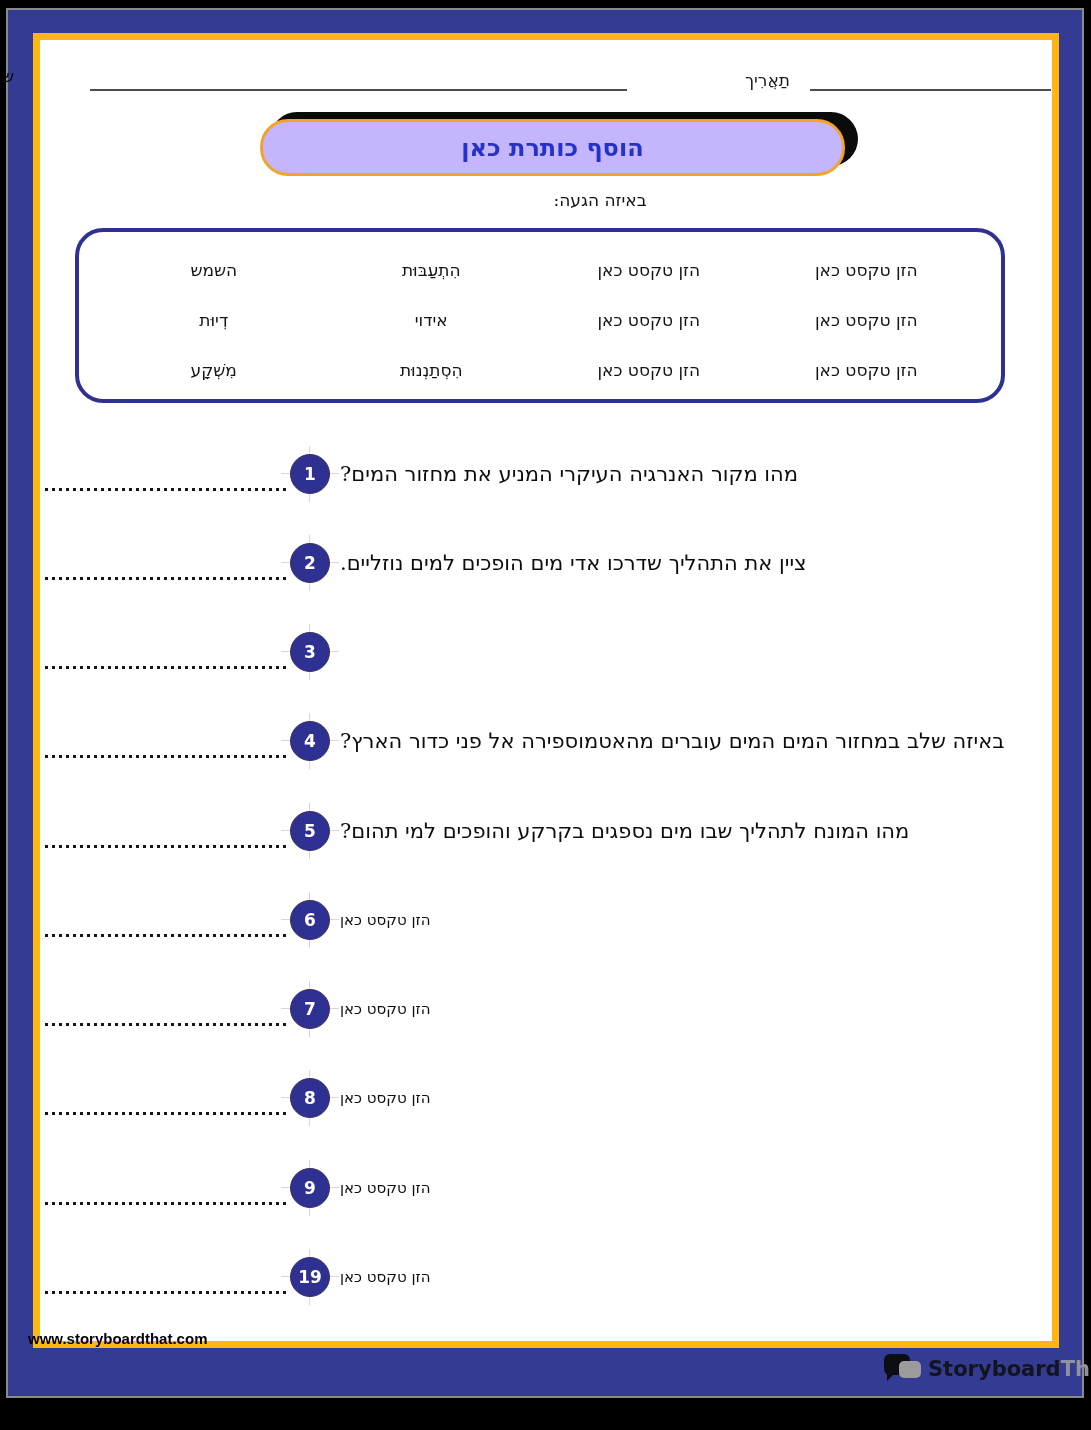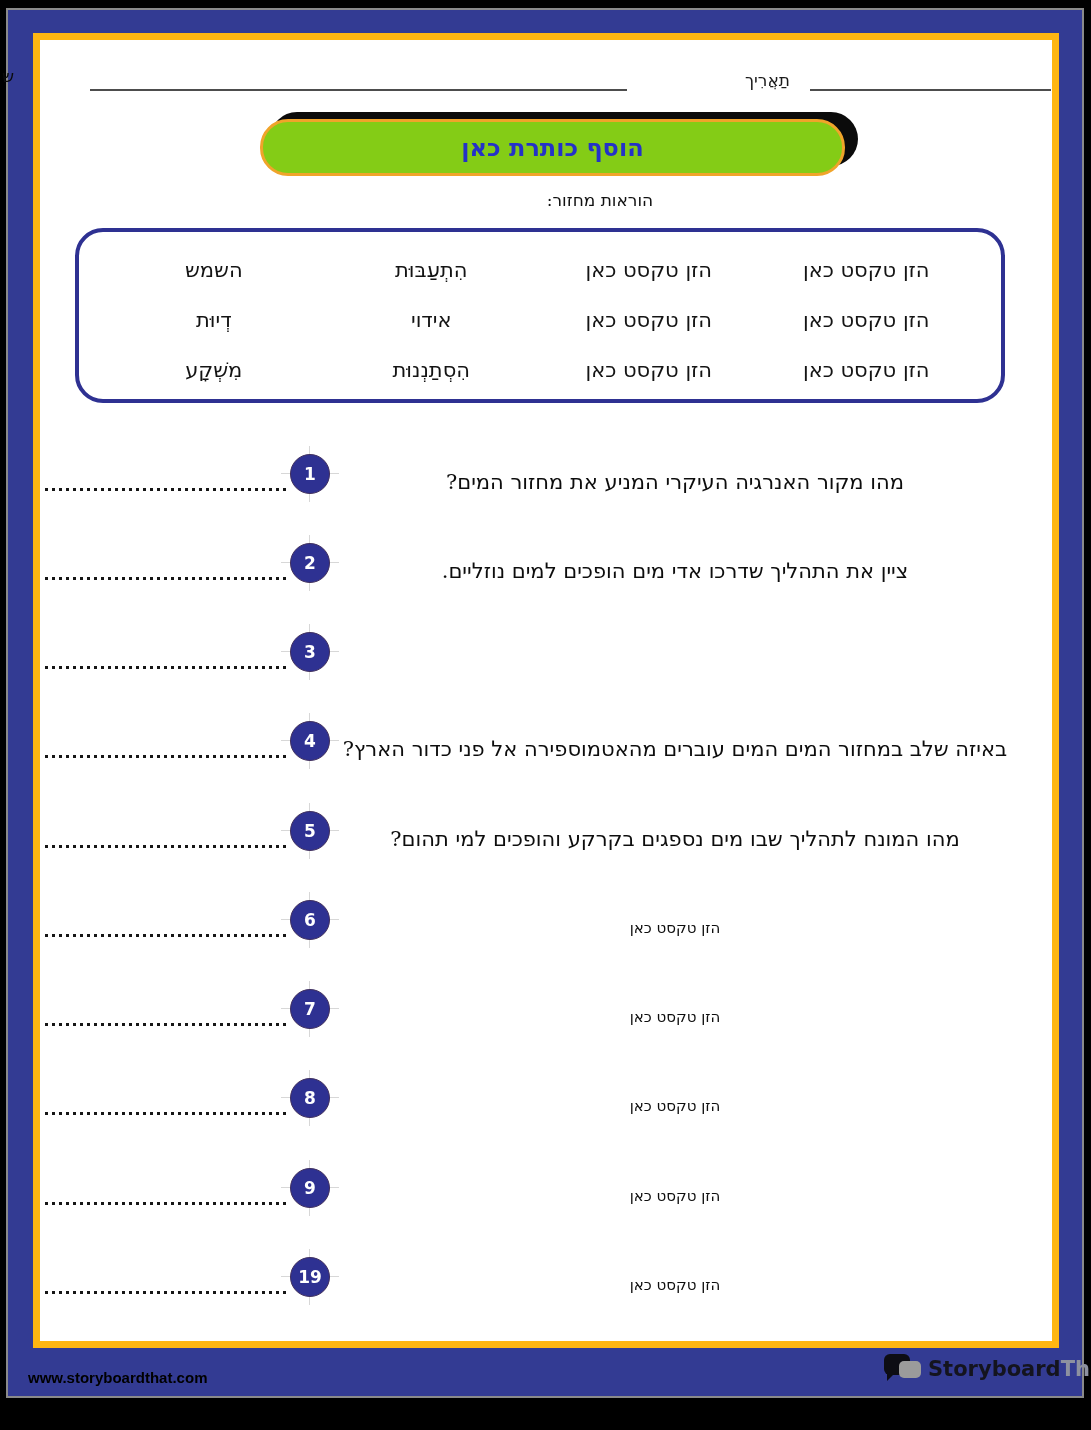--- a/index.html
+++ b/index.html
@@ -29,65 +29,65 @@
     font-size:17px; color:#1a1a1a;
   }
   
   .banner { position:absolute; left:260px; top:112px; width:600px; height:66px; }
   .banner .shadow {
     position:absolute; left:10px; top:0; width:588px; height:54px;
     background:#0b0b0b; border-radius:27px;
   }
   .banner .face {
     position:absolute; left:0; top:7px; width:585px; height:57px;
-    background:#84cc16; border:3px solid #F0A42A; border-radius:28px;
+    background:#c4b5fd; border:3px solid #F0A42A; border-radius:28px;
     display:flex; align-items:center; justify-content:center;
   }
   .banner .face .title {
     color:#2432C8; font-weight:bold; font-size:24px;
   }
   
   .instructions {
     position:absolute; left:450px; top:190px; width:300px; text-align:center;
     font-size:17px; color:#111;
   }
   
   .wordbank {
     position:absolute; left:75px; top:228px; width:930px; height:175px;
     border:4px solid #2E3192; border-radius:28px;
     display:grid; grid-template-columns:repeat(4,1fr); grid-auto-rows:50px;
     direction:rtl; padding:13px 26px; background:#fff;
   }
   .wordbank .cell {
     display:flex; align-items:center; justify-content:center;
-    font-size:21px; color:#141414;
+    font-size:17px; color:#141414;
   }
   
   .qrow { position:absolute; left:0; top:0; width:1091px; height:40px; }
   .qrow .guide-h { position:absolute; left:281px; top:19px; width:58px; height:1px; background:#d7d7d7; z-index:1; }
   .qrow .guide-v { position:absolute; left:309px; top:-8px; width:1px; height:56px; background:#d7d7d7; z-index:1; }
   .qrow .dots {
     position:absolute; left:45px; top:34px; width:243px; height:3px;
     background:repeating-linear-gradient(90deg,#161616 0 3px,transparent 3px 7px);
   }
   .qrow .qnum {
     position:absolute; left:290px; top:0; width:40px; height:40px; border-radius:50%;
     background:#2E3192; border:1px solid #41305e; z-index:2;
     display:flex; align-items:center; justify-content:center;
     color:#fff; font-weight:bold; font-size:17px;
     font-family:"DejaVu Sans","Liberation Sans",sans-serif;
   }
   .qrow .qtext {
-    position:absolute; left:340px; top:8px; width:670px; height:40px; line-height:40px;
-    text-align:center; font-size:21px; color:#0d0d0d; direction:rtl;
+    position:absolute; left:340px; top:0; width:670px; height:40px; line-height:40px;
+    text-align:left; font-size:21px; color:#0d0d0d; direction:rtl;
   }
   .qrow .qtext.placeholder { font-size:15px; }
   
   .footer-url {
-    position:absolute; left:28px; top:1369px; color:#000; font-weight:bold; font-size:15px;
+    position:absolute; left:28px; top:1330px; color:#000; font-weight:bold; font-size:15px;
     font-family:"Liberation Sans","DejaVu Sans",sans-serif;
   }
   .brand { position:absolute; left:884px; top:1350px; height:38px; display:flex; align-items:center; }
   .brand .icon { position:relative; width:44px; height:34px; }
   .brand .bubble-black {
     position:absolute; left:0; top:2px; width:26px; height:21px; background:#0d0d14; border-radius:6px;
   }
   .brand .bubble-black:after {
     content:""; position:absolute; left:3px; top:18px;
     border-left:9px solid #0d0d14; border-bottom:9px solid transparent;
@@ -113,21 +113,21 @@
   <div class="date-label" dir="rtl">תַאֲרִיך</div>
   <div class="hline right"></div>
 
   <div class="banner">
     <div class="shadow"></div>
     <div class="face">
       <div class="title" dir="rtl">הוסף כותרת כאן</div>
     </div>
   </div>
 
-  <div class="instructions" dir="rtl">הוראות מחזור:</div>
+  <div class="instructions" dir="rtl">באיזה הגעה:</div>
 
   <div class="wordbank">
     <div class="cell" dir="rtl">הזן טקסט כאן</div>
     <div class="cell" dir="rtl">הזן טקסט כאן</div>
     <div class="cell" dir="rtl">הִתְעַבּוּת</div>
     <div class="cell" dir="rtl">השמש</div>
     <div class="cell" dir="rtl">הזן טקסט כאן</div>
     <div class="cell" dir="rtl">הזן טקסט כאן</div>
     <div class="cell" dir="rtl">אידוי</div>
     <div class="cell" dir="rtl">דְיוּת</div>

